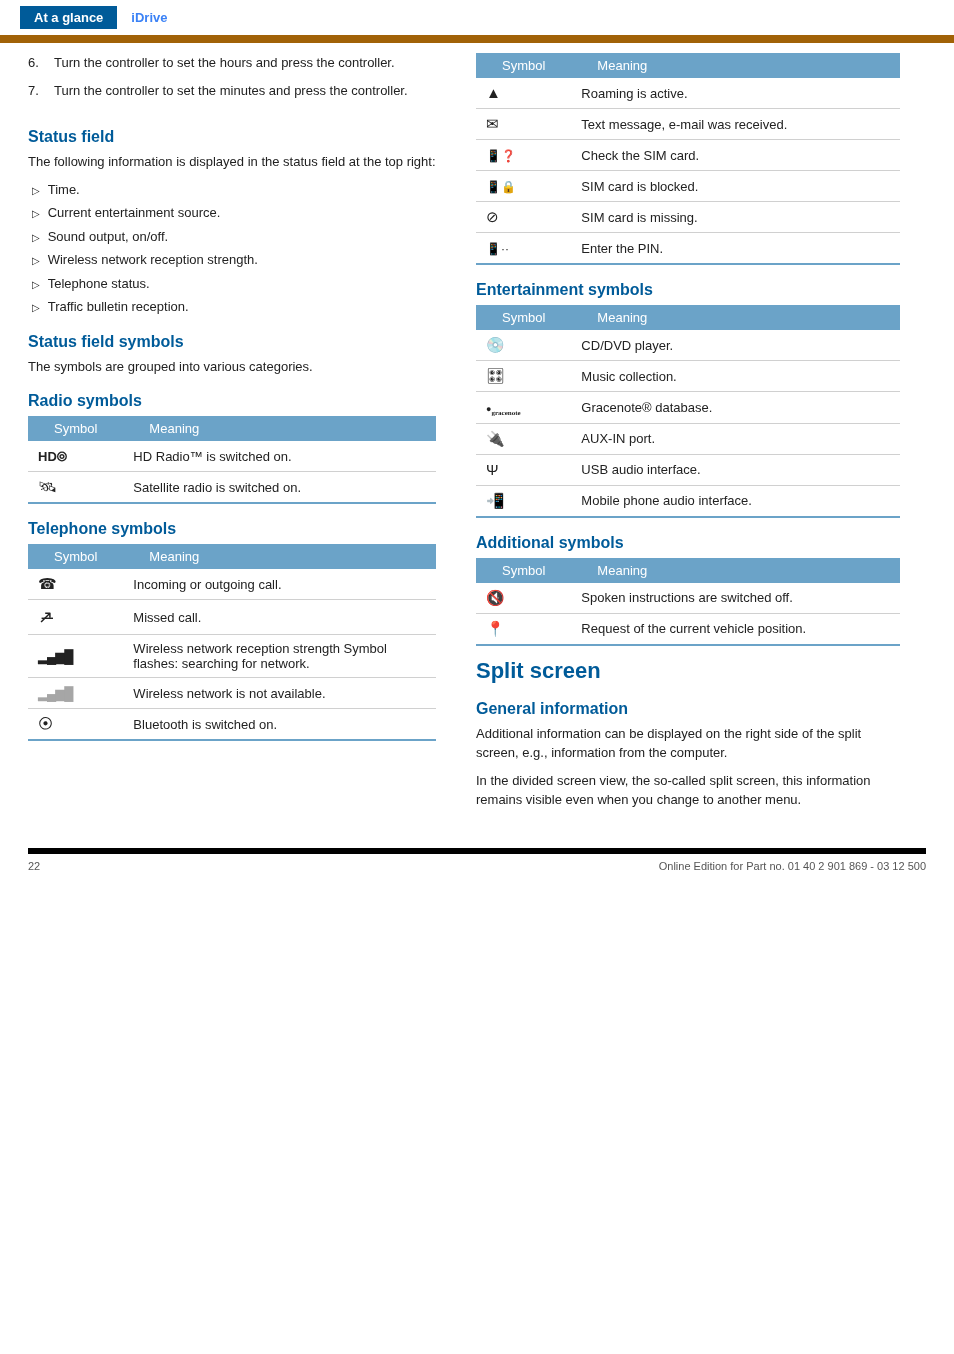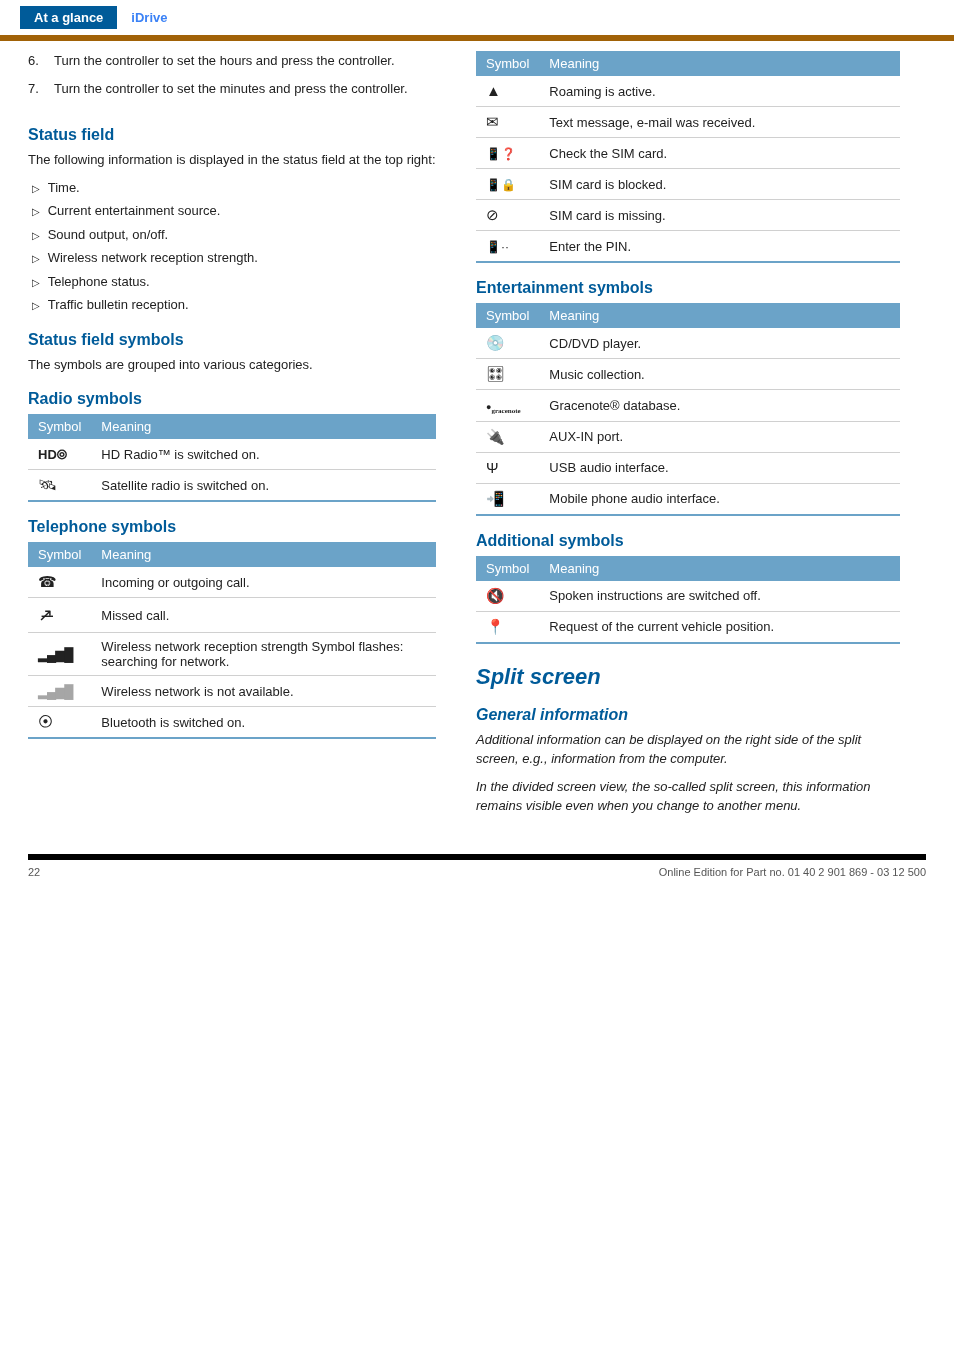--- a/index.html
+++ b/index.html
@@ -9,21 +9,21 @@
       background: #fff;
       color: #222;
       width: 954px;
       min-height: 1354px;
     }
 
     
     .header {
       display: flex;
       align-items: center;
-      border-bottom: 6px solid #a16207;
+      border-bottom: 8px solid #a16207;
       padding: 6px 20px;
       background: #fff;
     }
     .header-tab-active {
       background: #005b99;
       color: #fff;
       font-weight: bold;
       padding: 4px 14px;
       font-size: 13px;
     }
@@ -113,21 +113,21 @@
       width: 100%;
       border-collapse: collapse;
       margin-bottom: 10px;
       font-size: 13px;
     }
     .sym-table thead tr {
       background: #6ba3c8;
       color: #fff;
     }
     .sym-table thead th {
-      padding: 5px 10px;
+      padding: 5px 26px;
       text-align: left;
       font-weight: normal;
     }
     .sym-table tbody tr {
       border-bottom: 1px solid #d0d0d0;
     }
     .sym-table tbody tr:last-child {
       border-bottom: 2px solid #6ba3c8;
     }
     .sym-table tbody td {
@@ -405,21 +405,21 @@
           <tr>
             <td class="sym-cell">
               <span class="icon-sym">📍</span>
             </td>
             <td>Request of the current vehicle position.</td>
           </tr>
         </tbody>
       </table>
     </div>
 
-    <div style="margin-top:20px;font-style:italic;">
+    <div style="margin-top:12px;">
       <h1 class="section-title">Split screen</h1>
       <h2 class="subsection-title">General information</h2>
       <p class="body-text">Additional information can be displayed on the right side of the split screen, e.g., information from the computer.</p>
       <p class="body-text">In the divided screen view, the so-called split screen, this information remains visible even when you change to another menu.</p>
     </div>
 
   </div>
 
 </div>
 

